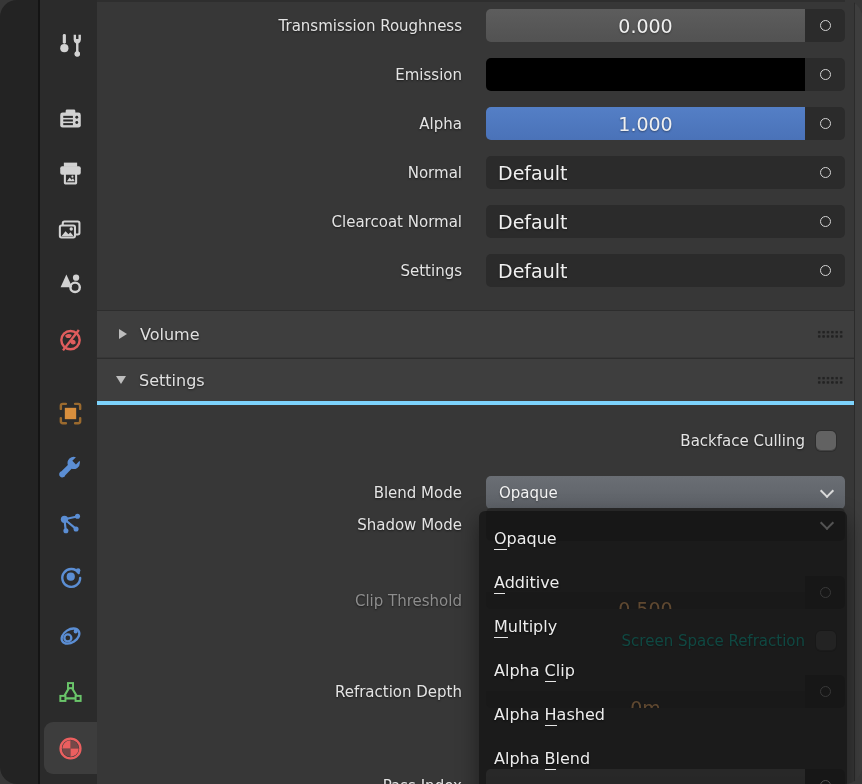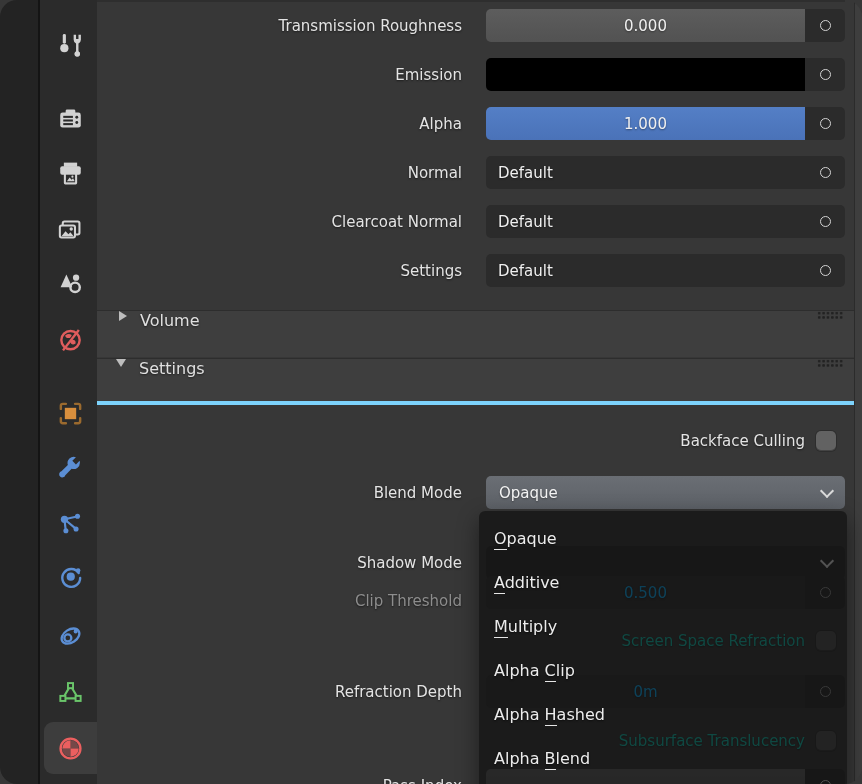--- a/index.html
+++ b/index.html
@@ -25,38 +25,38 @@
 
   
   .main{position:absolute;left:97px;top:0;width:758px;height:784px;}
   .topline{position:absolute;left:0;right:10px;top:0;height:2px;background:#2e2e2e;}
 
   .prow{position:absolute;left:0;width:748px;height:33px;display:flex;align-items:center;}
   .plabel{width:365px;text-align:right;color:#e4e4e4;font-size:15px;white-space:nowrap;
           text-shadow:0 1px 2px rgba(0,0,0,.55);}
   .plabel.dim{color:#8d8d8d;margin-top:17px;}
   .pfield{margin-left:24px;width:359px;height:33px;border-radius:5px;overflow:hidden;display:flex;position:relative;}
-  .fmain{width:319px;height:100%;display:flex;align-items:center;color:#f0f0f0;font-size:15px;
+  .fmain{width:319px;height:100%;display:flex;align-items:center;color:#f0f0f0;font-size:19px;
          text-shadow:0 1px 2px rgba(0,0,0,.4);}
   .fmain.center{justify-content:center;}
   .fmain.left{justify-content:flex-start;padding-left:12px;box-sizing:border-box;}
   .slider-gray{background:linear-gradient(#5d5d5d,#525252);}
   .slider-blue{background:linear-gradient(#547fc6,#4a72b8);}
   .color-black{background:#000;}
   .dark{background:#2b2b2b;}
-  .dark-dim{background:#2f2f2f;color:#0ea5e9;}
+  .dark-dim{background:#2f2f2f;color:#fdba74;margin-top:16px;}
   .deco{width:40px;height:100%;background:#2b2b2b;display:flex;align-items:center;justify-content:center;}
   .ring{width:9px;height:9px;border:1.6px solid #d3d3d3;border-radius:50%;}
 
   .chev{width:8px;height:8px;border-left:2px solid #dadada;border-bottom:2px solid #dadada;
         transform:rotate(-45deg);margin-left:auto;margin-top:-4px;}
 
   
   .phead{position:absolute;left:0;width:758px;height:47px;background:#3e3e3e;border-top:1px solid #2d2d2d;
-         display:flex;align-items:flex-start;box-sizing:border-box;}
+         display:flex;align-items:center;box-sizing:border-box;}
   .phead.bb{border-bottom:4px solid #7dd3fc;}
   .tri-r{width:0;height:0;border-left:8px solid #bdbdbd;border-top:5.5px solid transparent;border-bottom:5.5px solid transparent;margin-left:22px;}
   .tri-d{width:0;height:0;border-top:8px solid #bdbdbd;border-left:5.5px solid transparent;border-right:5.5px solid transparent;margin-left:19px;}
   .ptitle{margin-left:13px;font-size:16px;color:#e0e0e0;text-shadow:0 1px 2px rgba(0,0,0,.5);}
   .grip{margin-left:auto;margin-right:12px;width:26px;height:9px;
         background-image:radial-gradient(circle,#222 1.15px,transparent 1.45px);
         background-size:4.4px 4.3px;}
 
   
   .cbrow{position:absolute;left:0;height:20px;display:flex;align-items:center;}
@@ -314,21 +314,21 @@
     </div>
 
     <div class="prow" style="top:476px">
       <div class="plabel">Blend Mode</div>
       <div class="dd-open">
         <span>Opaque</span>
         <span class="chev"></span>
       </div>
     </div>
 
-    <div class="prow" style="top:546px">
+    <div class="prow" style="top:508px">
       <div class="plabel">Shadow Mode</div>
       <div class="dd-closed">
         <span class="chev"></span>
       </div>
     </div>
 
     <div class="prow" style="top:576px">
       <div class="plabel dim">Clip Threshold</div>
       <div class="pfield">
         <div class="fmain center dark-dim">
@@ -350,24 +350,20 @@
       <div class="pfield">
         <div class="fmain center dark-dim">
           <span>0m</span>
         </div>
         <div class="deco">
             <span class="ring" style="border-color:#8a8a8a"></span>
           </div>
       </div>
     </div>
 
-    <div class="cbrow" style="top:731px">
-      <div class="cblabel dim">Subsurface Translucency</div>
-      <div class="checkbox dim"></div>
-    </div>
 
     <div class="prow" style="top:769px">
       <div class="plabel">Pass Index</div>
       <div class="pfield">
         <div class="fmain center slider-gray"></div>
         <div class="deco">
             <span class="ring"></span>
           </div>
       </div>
     </div>

